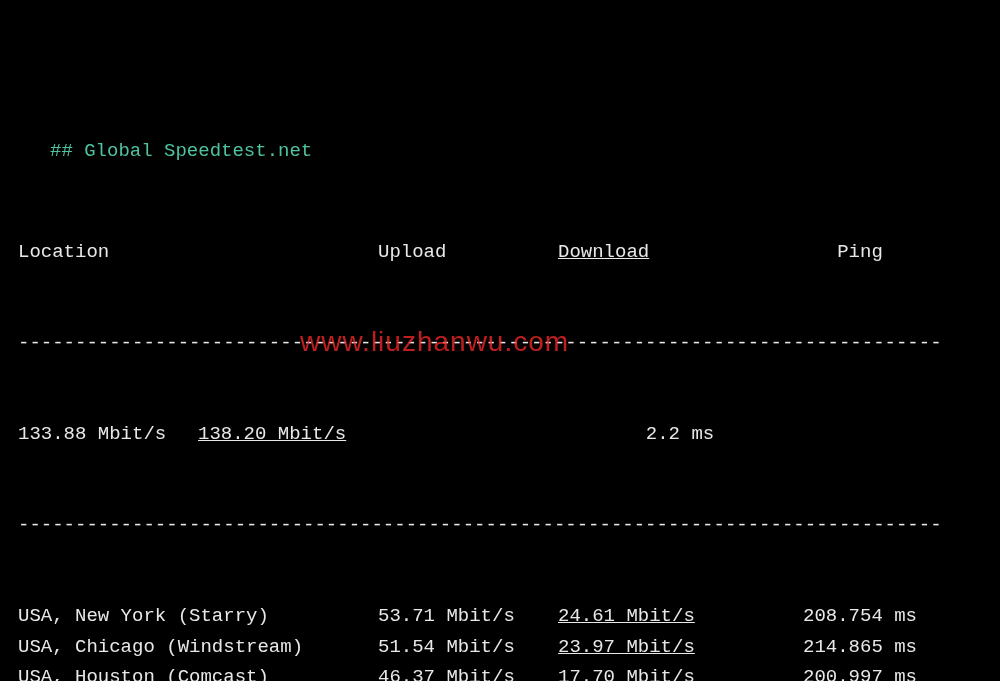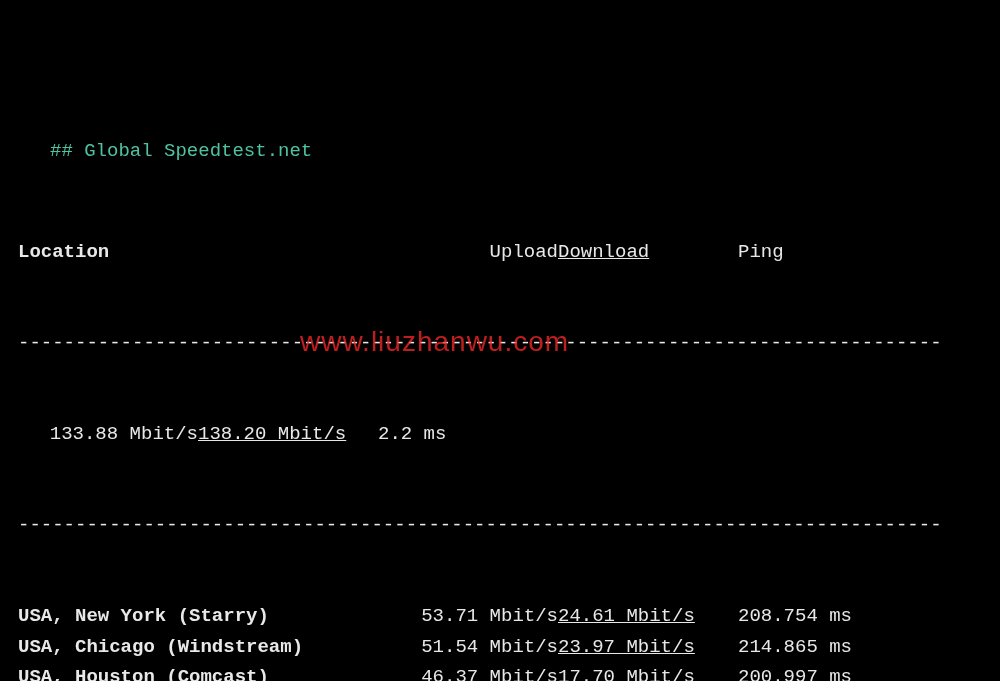--- a/index.html
+++ b/index.html
@@ -25,34 +25,33 @@
       margin-bottom: 10px;
       margin-left: 32px;
     }
     .row {
       display: flex;
       white-space: pre;
     }
     .col-location {
       width: 360px;
       flex-shrink: 0;
-      font-weight: bold;
     }
     .col-upload {
       width: 180px;
       flex-shrink: 0;
-      text-align: right;
     }
     .col-download {
       width: 180px;
       flex-shrink: 0;
       text-decoration: underline;
     }
     .col-ping {
       flex: 1;
+      text-align: center;
     }
     .divider {
       color: #e8e8e8;
       letter-spacing: 0;
       overflow: hidden;
       white-space: nowrap;
     }
     .watermark {
       position: absolute;
       top: 320px;

